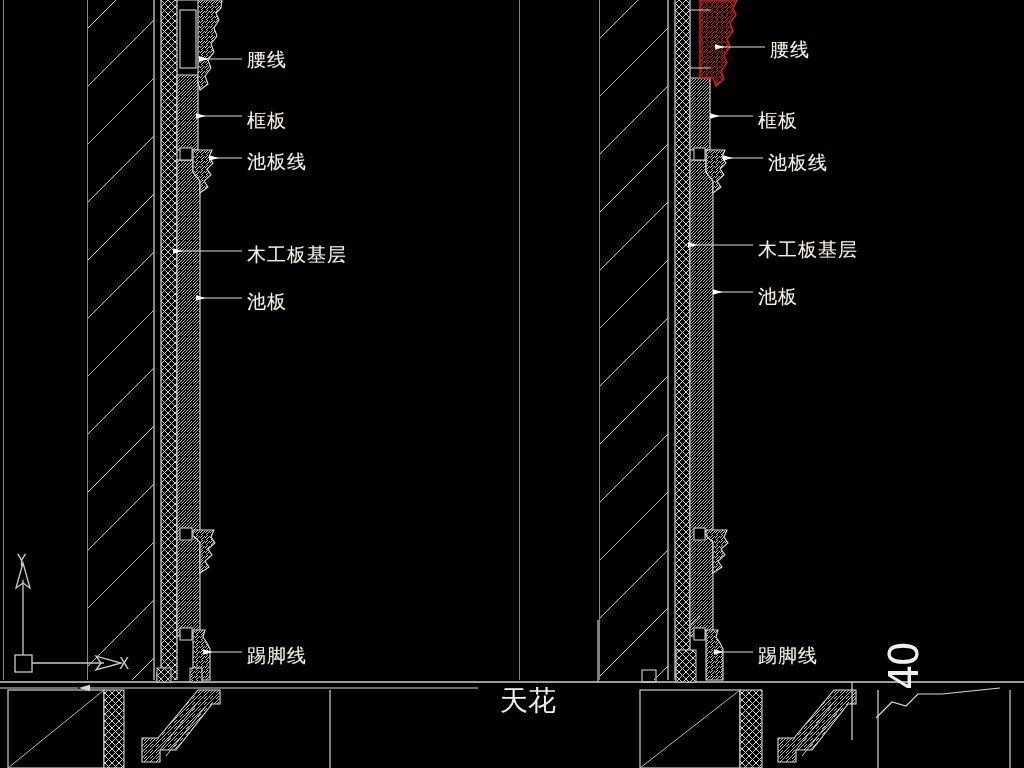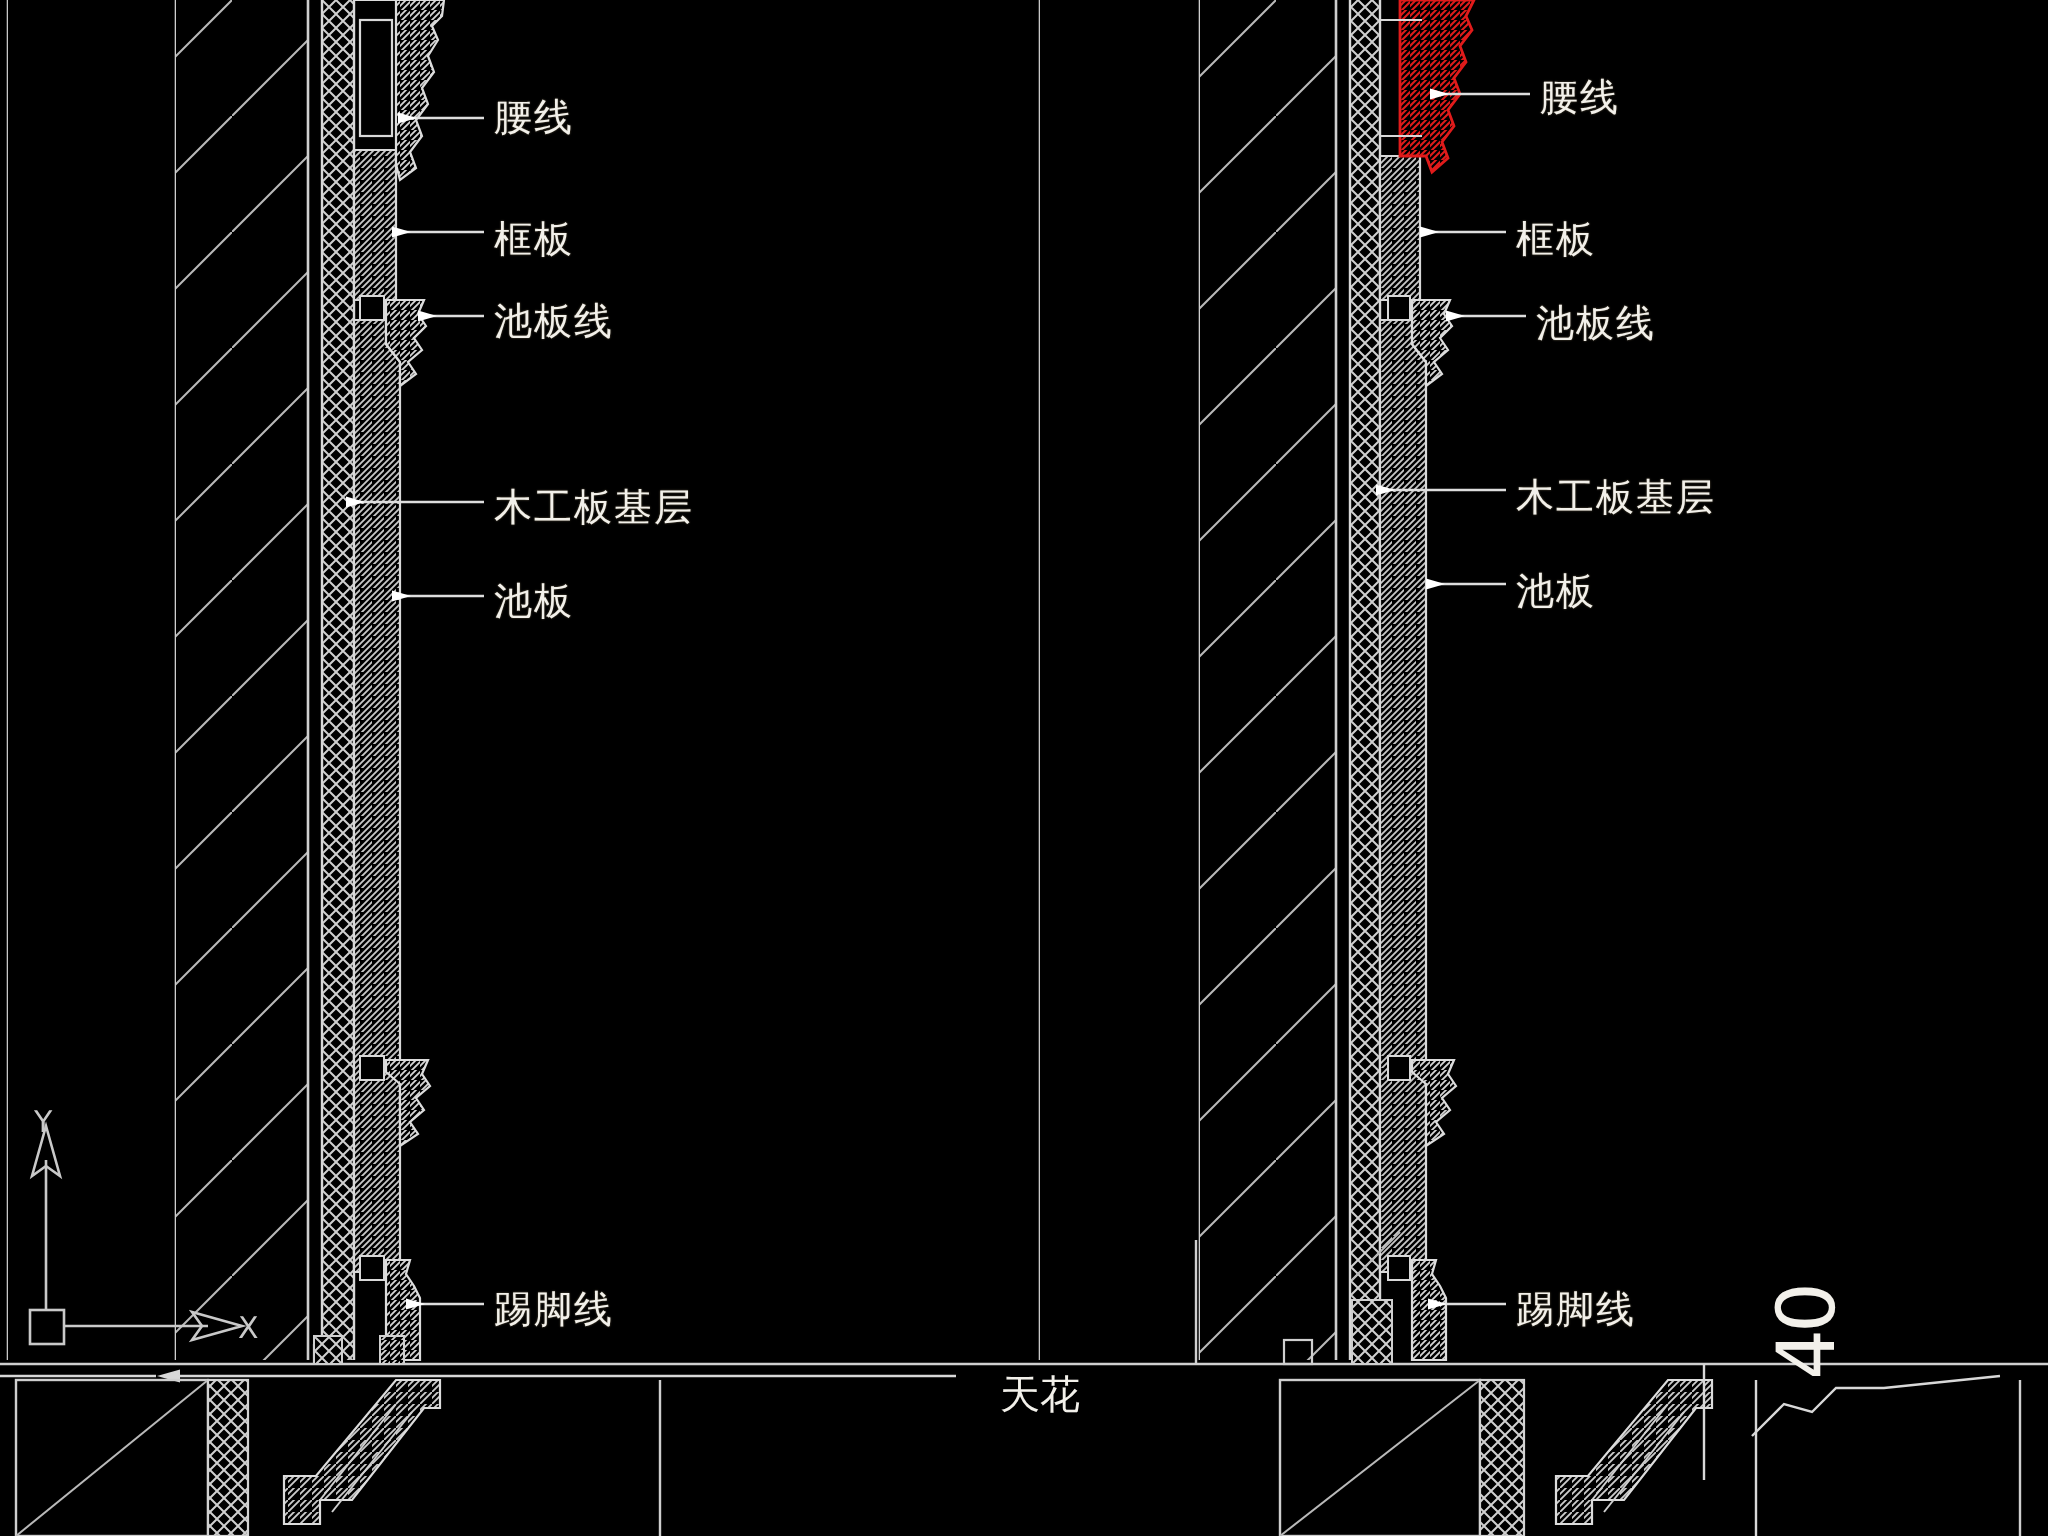--- a/index.html
+++ b/index.html
@@ -44,21 +44,21 @@
     color: #c9c9c9;
     font-family: "DejaVu Sans", "Liberation Sans", sans-serif;
     font-size: 15px;
     line-height: 1;
     user-select: none;
   }
   .dim-text {
     position: absolute;
     color: #f2f0ea;
     font-family: "DejaVu Sans", "Liberation Sans", sans-serif;
-    font-size: 20px;
+    font-size: 28px;
     line-height: 1;
     white-space: nowrap;
     user-select: none;
   }
   .dim-text.rotated {
     transform: rotate(-90deg);
     transform-origin: left top;
     font-size: 40px;
     letter-spacing: -2px;
   }

